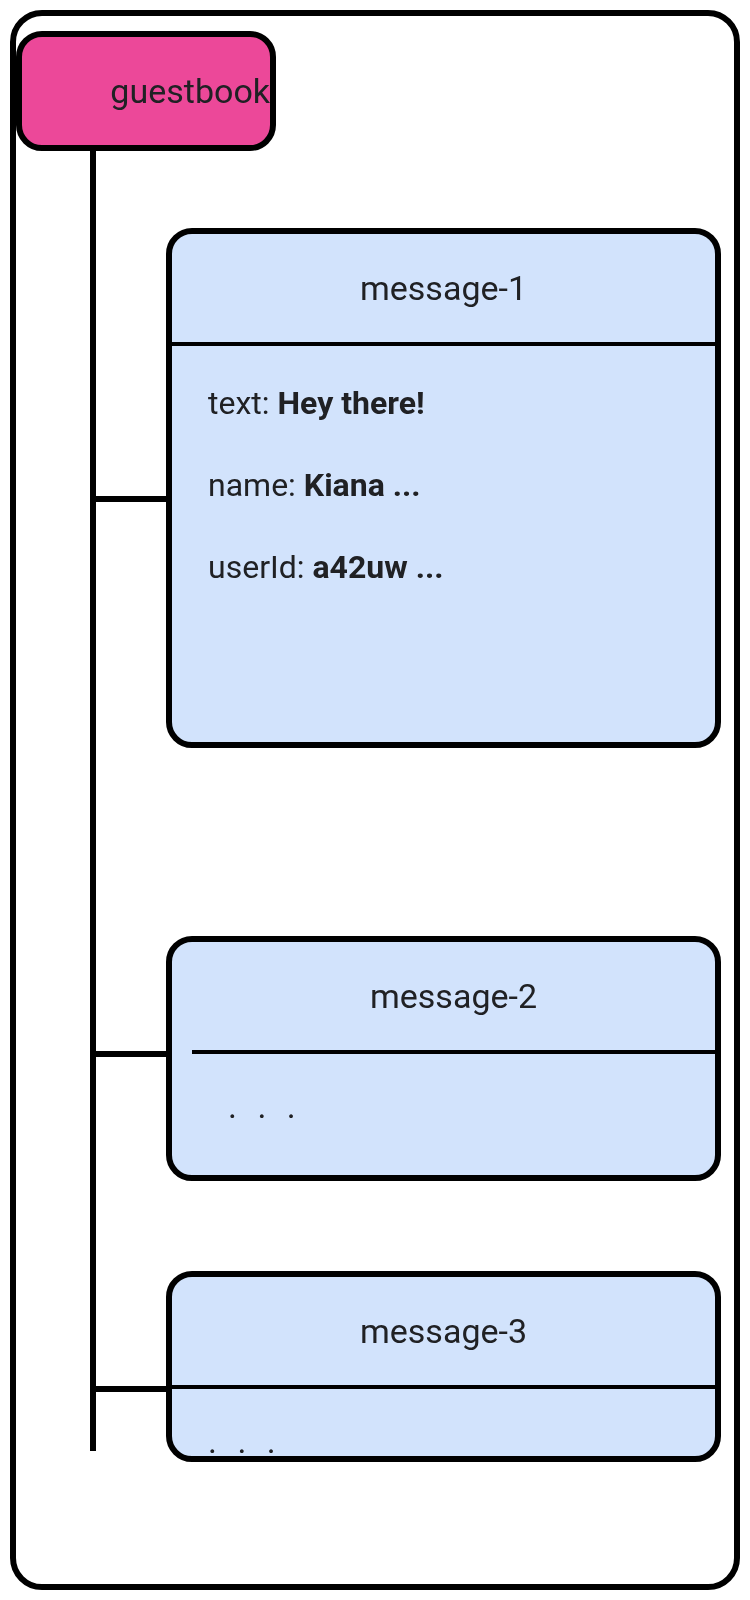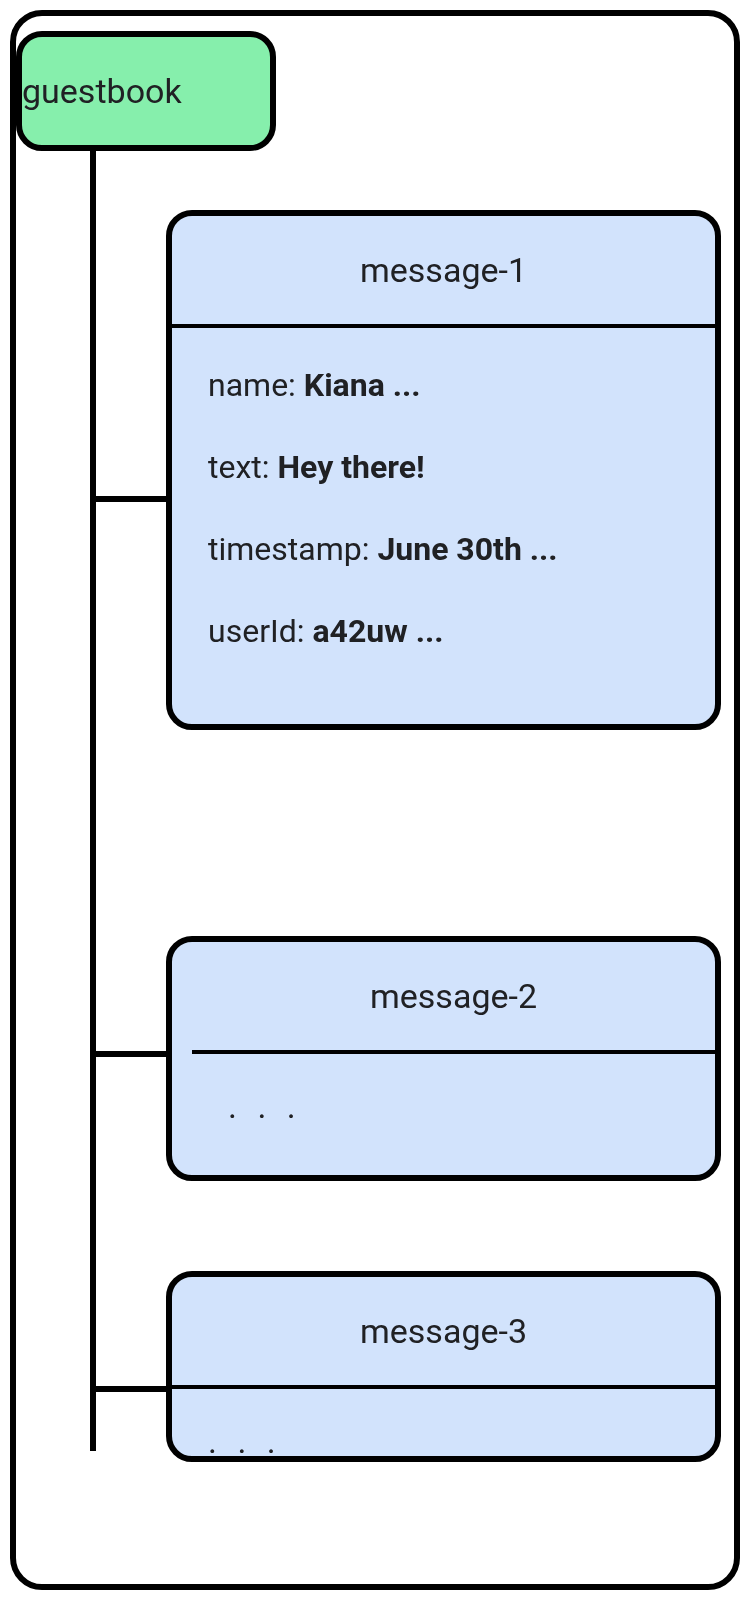--- a/index.html
+++ b/index.html
@@ -23,26 +23,26 @@
       border: 6px solid #000;
       border-radius: 32px;
       background: #ffffff;
     }
     .collection-box {
       position: absolute;
       left: 0px;
       top: 15px;
       width: 260px;
       height: 120px;
-      background: #86efac;
+      background: #ec4899;
       border: 6px solid #000;
       border-radius: 26px;
       display: flex;
       align-items: center;
-      justify-content: flex-start;
+      justify-content: flex-end;
     }
     .collection-label {
       font-size: 34px;
       color: #202124;
     }
     .connector-v1 {
       position: absolute;
       left: 74px;
       top: 135px;
       width: 6px;
@@ -61,21 +61,21 @@
     .connector-h3 { top: 1370px; width: 80px; }
 
     .doc-box {
       position: absolute;
       left: 150px;
       background: #d2e3fc;
       border: 6px solid #000;
       border-radius: 26px;
       width: 555px;
     }
-    .doc-box-1 { top: 194px; height: 520px; }
+    .doc-box-1 { top: 212px; height: 520px; }
     .doc-box-2 { top: 920px; height: 245px; padding-left: 20px; }
     .doc-box-3 { top: 1255px; height: 191px; }
 
     .doc-header {
       height: 112px;
       display: flex;
       align-items: center;
       justify-content: center;
       border-bottom: 4px solid #000;
     }
@@ -121,27 +121,24 @@
   <div class="connector-h connector-h1"></div>
   <div class="connector-h connector-h2"></div>
   <div class="connector-h connector-h3"></div>
 
   <div class="doc-box doc-box-1">
     <div class="doc-header">
       <span class="doc-title">message-1</span>
     </div>
     <div class="doc-body">
       <div class="field-row">
-        <span class="field-key">name</span><span class="field-key">: </span><span class="field-val">Kiana ...</span>
-      </div>
-      <div class="field-row">
         <span class="field-key">text</span><span class="field-key">: </span><span class="field-val">Hey there!</span>
       </div>
       <div class="field-row">
-        <span class="field-key">timestamp</span><span class="field-key">: </span><span class="field-val">June 30th ...</span>
+        <span class="field-key">name</span><span class="field-key">: </span><span class="field-val">Kiana ...</span>
       </div>
       <div class="field-row">
         <span class="field-key">userId</span><span class="field-key">: </span><span class="field-val">a42uw ...</span>
       </div>
     </div>
   </div>
 
   <div class="doc-box doc-box-2">
     <div class="doc-header">
       <span class="doc-title">message-2</span>

